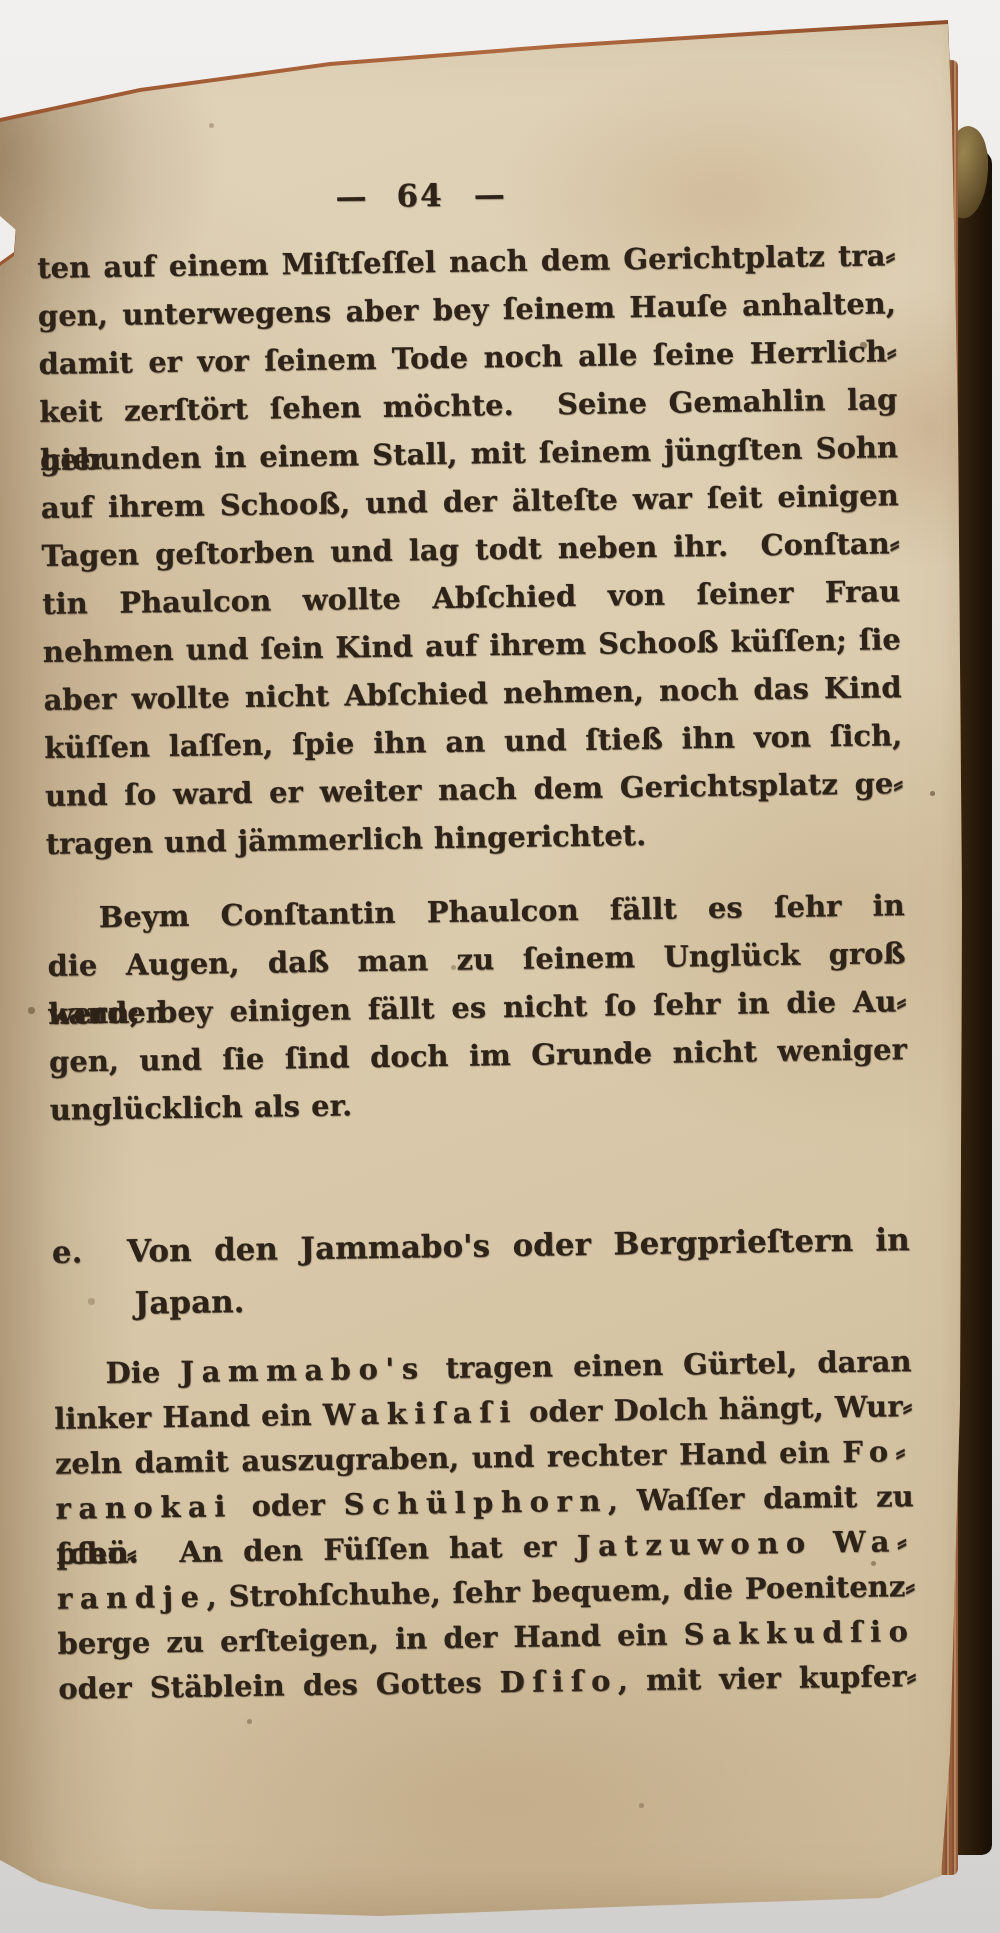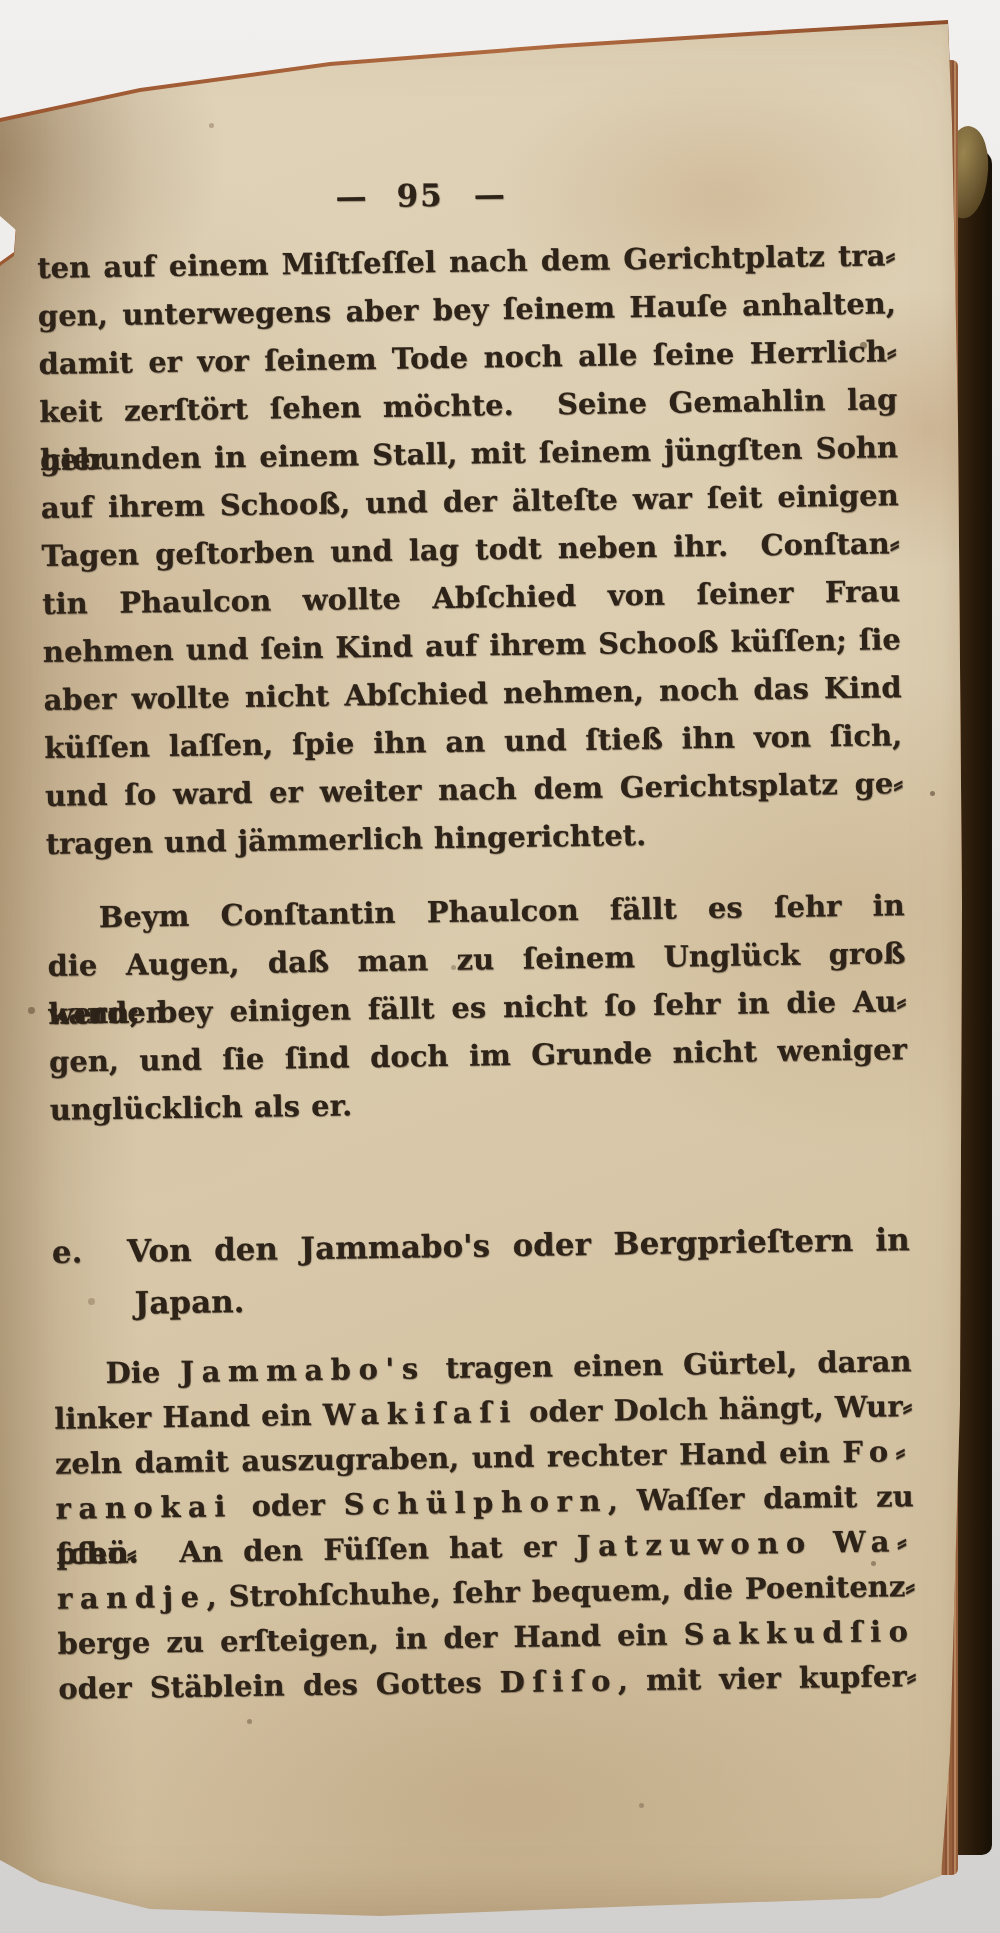--- a/index.html
+++ b/index.html
@@ -65,21 +65,21 @@
 
 <div class="photo">
   <div class="board"></div>
   <div class="board-tuft"></div>
   <div class="fore-edge"></div>
   <div class="page-rim"></div>
   <div class="page">
     <div class="specks"></div>
     <div class="text-area">
       <div class="pagenum">
-        <span>—</span><span class="num">95</span><span>—</span>
+        <span>—</span><span class="num">64</span><span>—</span>
       </div>
       <div class="para">
           <div class="line"><span>ten auf einem Miſtſeſſel nach dem Gerichtplatz tra⸗</span></div>
           <div class="line"><span>gen, unterwegens aber bey ſeinem Hauſe anhalten,</span></div>
           <div class="line"><span>damit er vor ſeinem Tode noch alle ſeine Herrlich⸗</span></div>
           <div class="line"><span>keit zerſtört ſehen möchte.&nbsp; Seine Gemahlin lag hier</span></div>
           <div class="line"><span>gebunden in einem Stall, mit ſeinem jüngſten Sohn</span></div>
           <div class="line"><span>auf ihrem Schooß, und der älteſte war ſeit einigen</span></div>
           <div class="line"><span>Tagen geſtorben und lag todt neben ihr.&nbsp; Conſtan⸗</span></div>
           <div class="line"><span>tin Phaulcon wollte Abſchied von ſeiner Frau</span></div>

